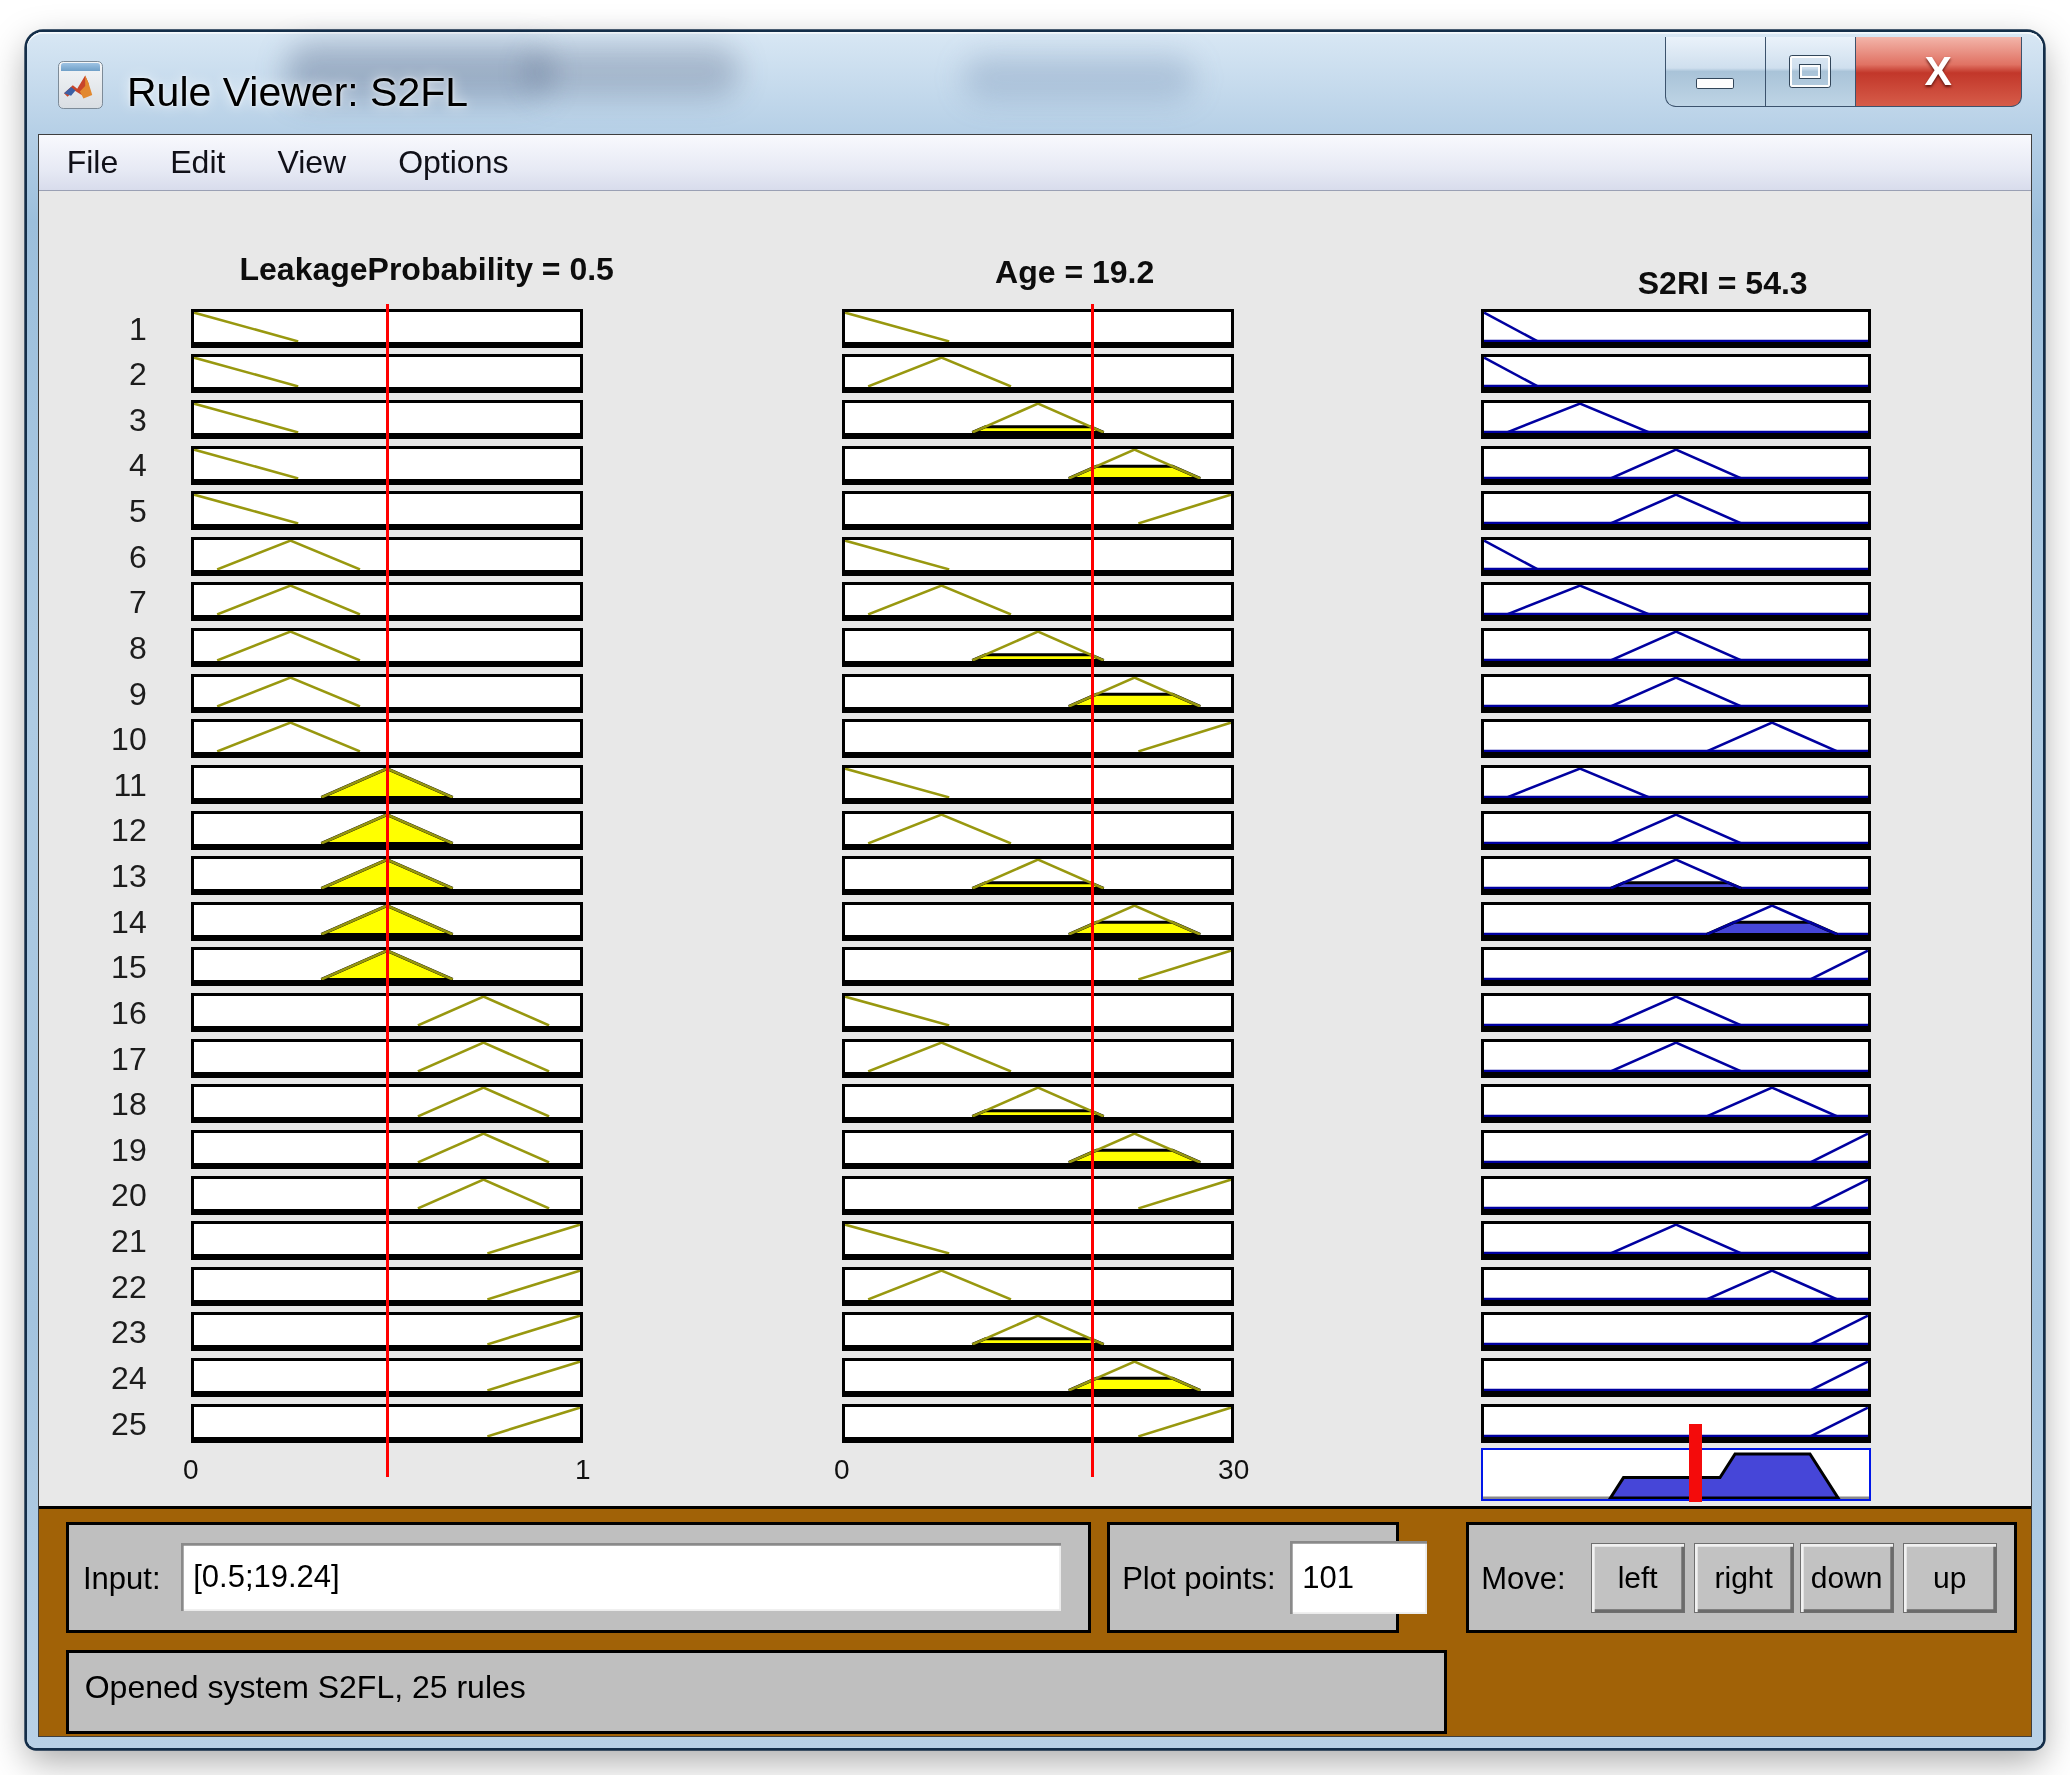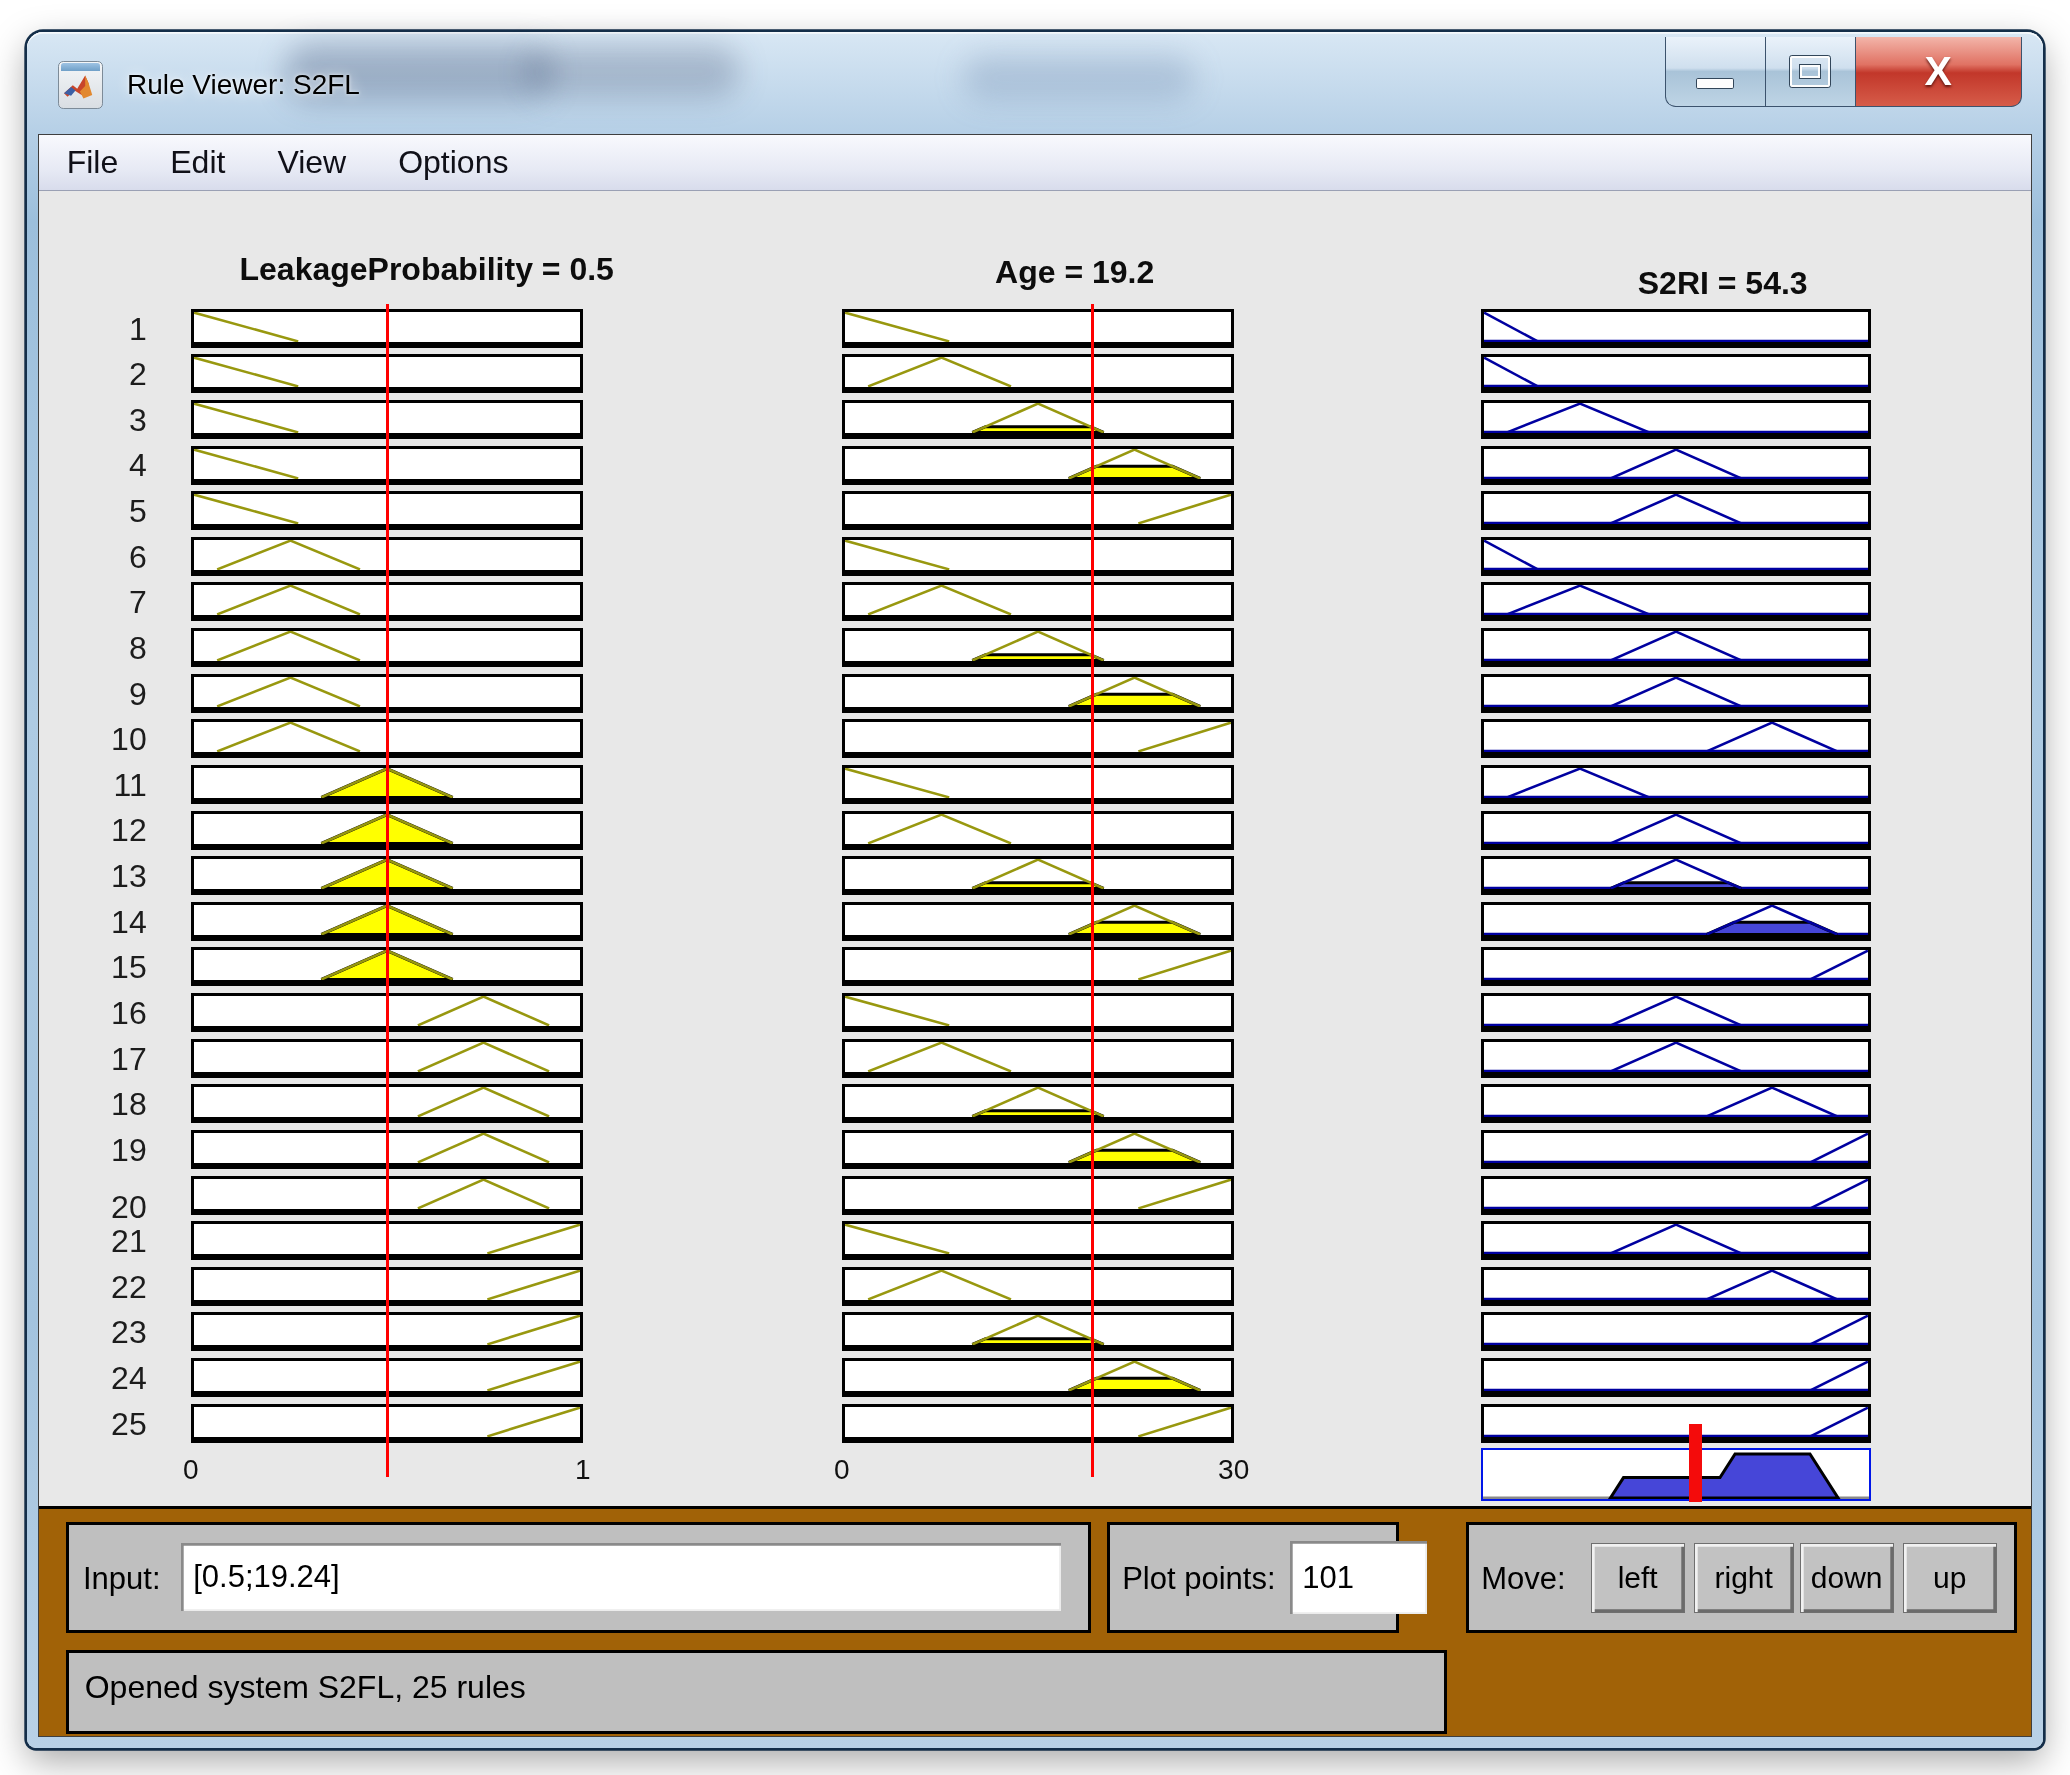--- a/index.html
+++ b/index.html
@@ -13,21 +13,21 @@
     border-radius:16px 16px 9px 9px;
     background:linear-gradient(#d8e7f4 0%,#b5cfe6 6%,#9cbfdc 11%,#aecbe3 40%,#a3c3de 75%,#b9d1e6 100%);
     box-shadow:0 0 0 2.7px #142e49, 0 12.5px 36px rgba(0,0,0,.35), inset 0 1.8px 0 rgba(255,255,255,.75);
   }
   .smudge{position:absolute;filter:blur(14.3px);border-radius:27px;pointer-events:none;}
   .titlebar{position:absolute;left:0;top:0;right:0;height:102px;}
   .app-icon{position:absolute;left:31px;top:28.5px;width:43px;height:46px;
     background:linear-gradient(#f4f6f8,#d9dee3);border:1.8px solid #7d8b98;border-radius:5.3px;}
   .app-icon .strip{position:absolute;left:1.8px;right:1.8px;top:1.8px;height:8px;background:linear-gradient(#9ec3e4,#6f9fc8);border-radius:2.7px 2.7px 0 0;}
   .app-icon svg{position:absolute;left:2.7px;top:10.7px;}
-  .wtitle{position:absolute;left:100px;top:37px;font-size:28px;color:#000;text-shadow:0 0 12.5px rgba(255,255,255,.95), 0 0 3.6px rgba(255,255,255,.8);white-space:nowrap;}
+  .wtitle{position:absolute;left:100px;top:37px;font-size:41px;color:#000;text-shadow:0 0 12.5px rgba(255,255,255,.95), 0 0 3.6px rgba(255,255,255,.8);white-space:nowrap;}
   .cap-group{position:absolute;top:5.3px;right:21.4px;display:flex;}
   .cap-btn{height:70px;box-sizing:border-box;border:1.8px solid #3c536d;border-top:none;display:flex;align-items:center;justify-content:center;}
   .cap-btn.minb{width:100px;border-radius:0 0 0 10.7px;background:linear-gradient(#eaf2fa 0%,#cfdfee 45%,#a9c3d8 50%,#bed4e5 100%);border-right:none;}
   .cap-btn.maxb{width:91px;background:linear-gradient(#eaf2fa 0%,#cfdfee 45%,#a9c3d8 50%,#bed4e5 100%);}
   .cap-btn.closeb{width:166px;border-radius:0 0 10.7px 0;background:linear-gradient(#f3b5aa 0%,#e07263 40%,#c2372a 52%,#d65c49 100%);border-left:none;}
   .glyph-min{width:36px;height:9px;background:#fdfdfd;border:1.8px solid #32465a;border-radius:1.8px;margin-top:23px;}
   .glyph-max{width:36px;height:27px;border:2.7px solid #fdfdfd;outline:1.8px solid #32465a;border-radius:1.8px;display:flex;align-items:center;justify-content:center;}
   .glyph-max .inner{width:16px;height:9px;border:2.7px solid #fdfdfd;outline:1.8px solid #32465a;}
   .glyph-close{font-size:41px;font-weight:bold;color:#fff;text-shadow:0 1.8px 2.7px rgba(70,10,5,.8);line-height:1;}
   
@@ -433,21 +433,21 @@
               <polygon points="58.00,98.00 65.14,57.68 84.86,57.68 92.00,98.00" fill="#ffff00" stroke="#000" stroke-width="3" vector-effect="non-scaling-stroke"></polygon>
               <polyline points="58.00,98.00 75.00,2.00 92.00,98.00" fill="none" stroke="#98980f" stroke-width="2.6" vector-effect="non-scaling-stroke"></polyline>
             </svg>
           </div>
           <div class="plot-box" style="left:1442px;top:938px;width:390px;height:39px;">
             <svg viewBox="0 0 100 100" preserveAspectRatio="none">
               <line x1="0" y1="98" x2="100" y2="98" stroke="#0000a0" stroke-width="3.5" vector-effect="non-scaling-stroke"></line>
               <polyline points="85.00,98.00 100.00,2.00" fill="none" stroke="#0000a0" stroke-width="2.6" vector-effect="non-scaling-stroke"></polyline>
             </svg>
           </div>
-          <div class="row-num" style="left:37px;top:985px;margin-top:12px;">20</div>
+          <div class="row-num" style="left:37px;top:985px;">20</div>
           <div class="plot-box" style="left:152px;top:984px;width:392px;height:39px;">
             <svg viewBox="0 0 100 100" preserveAspectRatio="none">
               <polyline points="58.00,98.00 75.00,2.00 92.00,98.00" fill="none" stroke="#98980f" stroke-width="2.6" vector-effect="non-scaling-stroke"></polyline>
             </svg>
           </div>
           <div class="plot-box" style="left:803px;top:984px;width:392px;height:39px;">
             <svg viewBox="0 0 100 100" preserveAspectRatio="none">
               <polyline points="76.00,98.00 100.00,2.00" fill="none" stroke="#98980f" stroke-width="2.6" vector-effect="non-scaling-stroke"></polyline>
             </svg>
           </div>

